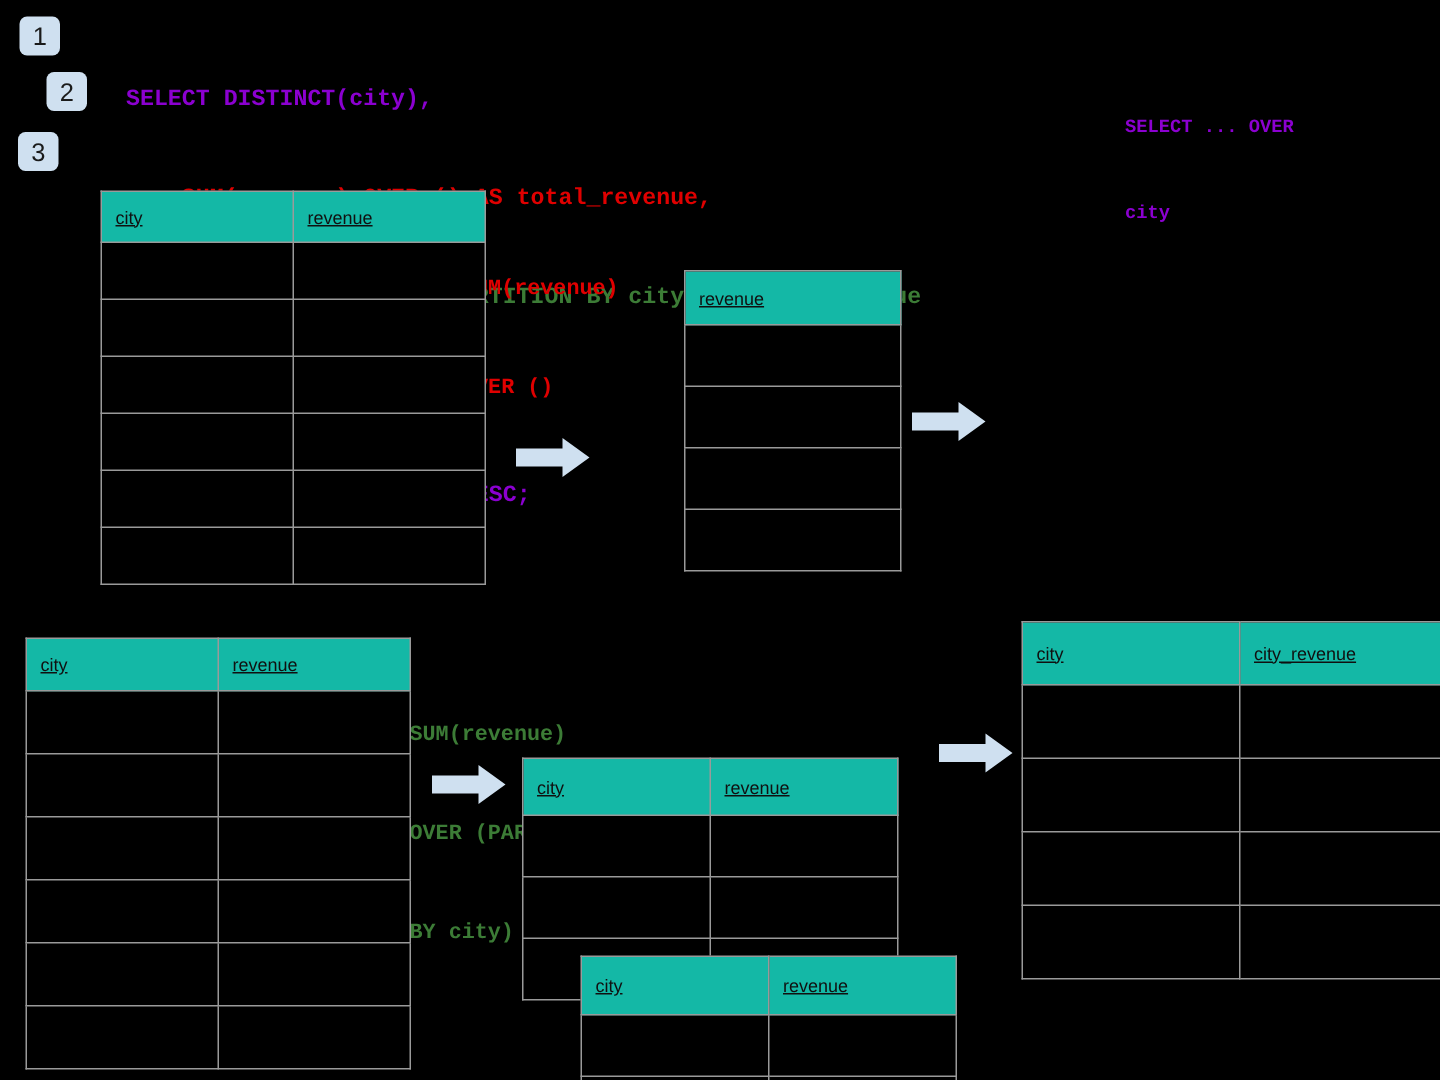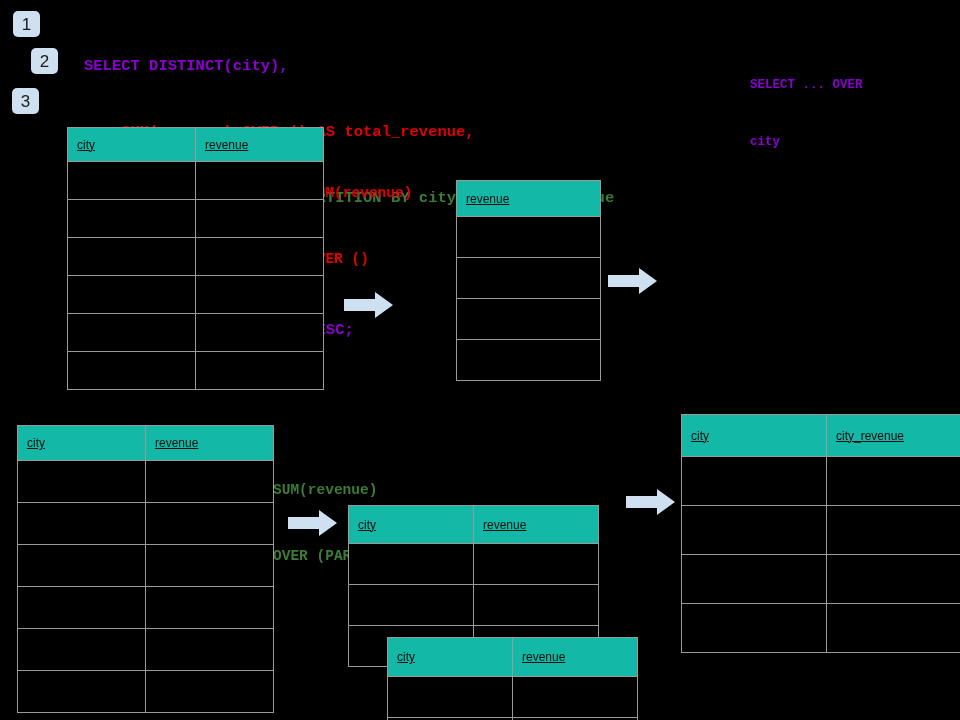--- a/index.html
+++ b/index.html
@@ -128,20 +128,21 @@
   </div>
 
   <div class="annot c-red" style="left:308px; top:138px;">
     <div>SUM(revenue)</div>
     <div>OVER ()</div>
   </div>
 
   <div class="annot c-green" style="left:273px; top:435px;">
     <div>SUM(revenue)</div>
     <div>OVER (PARTITION</div>
+    <div>BY city)</div>
   </div>
 
   <table class="tbl" style="left:67px; top:127px; width:236px; z-index:3;">
     <thead>
       <tr>
         <th style="width:118px; height:33px;">city</th>
         <th style="width:118px; height:33px;">revenue</th>
       </tr>
     </thead>
     <tbody>

